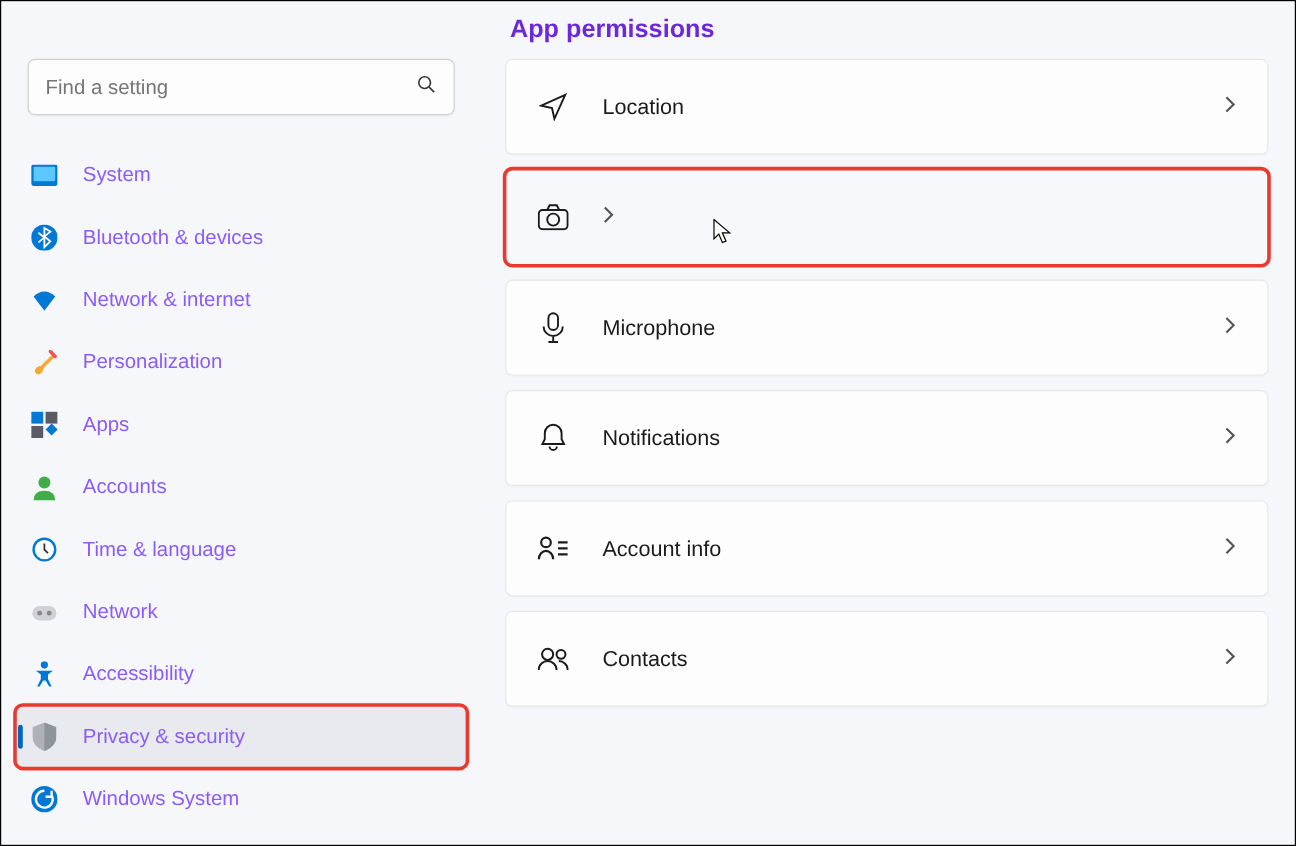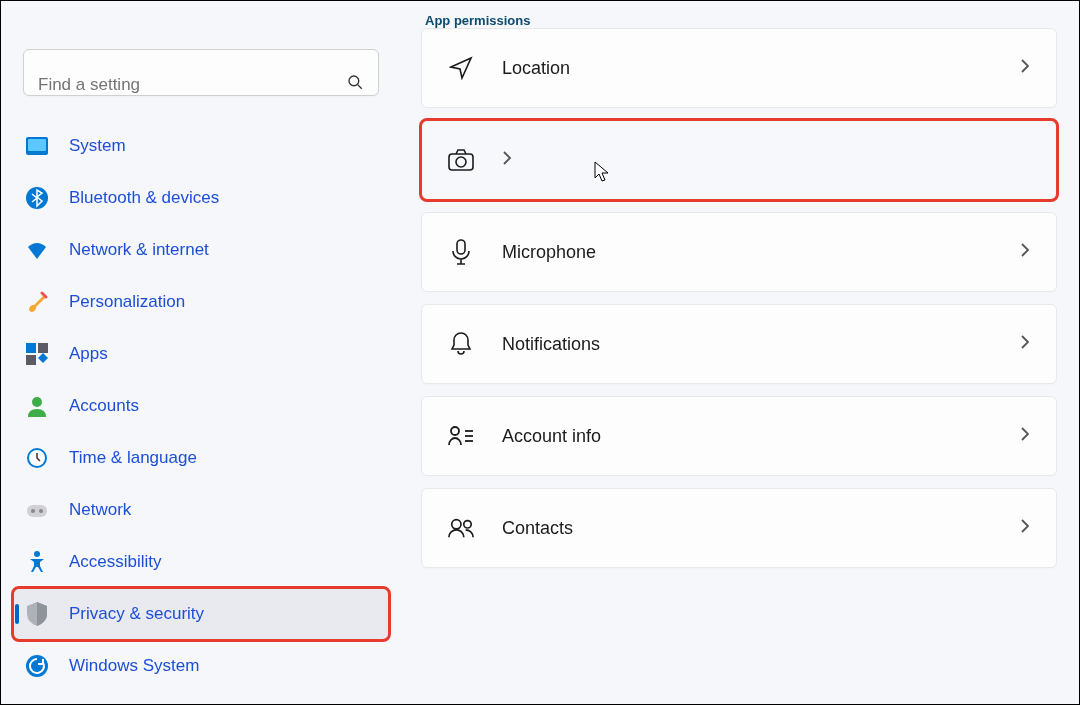--- a/index.html
+++ b/index.html
@@ -19,21 +19,21 @@
       flex-direction: column;
     }
     .search-box {
       margin: 36px 14px 24px 14px;
       position: relative;
       background: #fdfdfd;
       border: 1px solid #d0d0d0;
       border-radius: 6px;
       height: 58px;
       display: flex;
-      align-items: flex-end;
+      align-items: center;
       padding: 0 14px;
       box-shadow: 0 1px 2px rgba(0,0,0,0.03);
     }
     .search-box input {
       border: none;
       outline: none;
       font-size: 17px;
       color: #555;
       flex: 1;
       background: transparent;
@@ -79,33 +79,33 @@
       width: 24px;
       height: 24px;
       margin-right: 20px;
       display: flex;
       align-items: center;
       justify-content: center;
       flex-shrink: 0;
     }
     .nav-label {
       font-size: 17px;
-      color: #1d4ed8;
+      color: #8b5cf6;
     }
     .main {
       flex: 1;
       padding: 12px 22px 12px 20px;
       display: flex;
       flex-direction: column;
     }
     .section-title {
-      font-size: 13px;
+      font-size: 21px;
       font-weight: 600;
-      color: #0c4a6e;
-      margin-bottom: 0;
+      color: #6d28d9;
+      margin-bottom: 12px;
       margin-left: 4px;
     }
     .perm-list {
       display: flex;
       flex-direction: column;
       gap: 12px;
     }
     .perm-item {
       background: #fdfdfe;
       border: 1px solid #e8e8ec;

